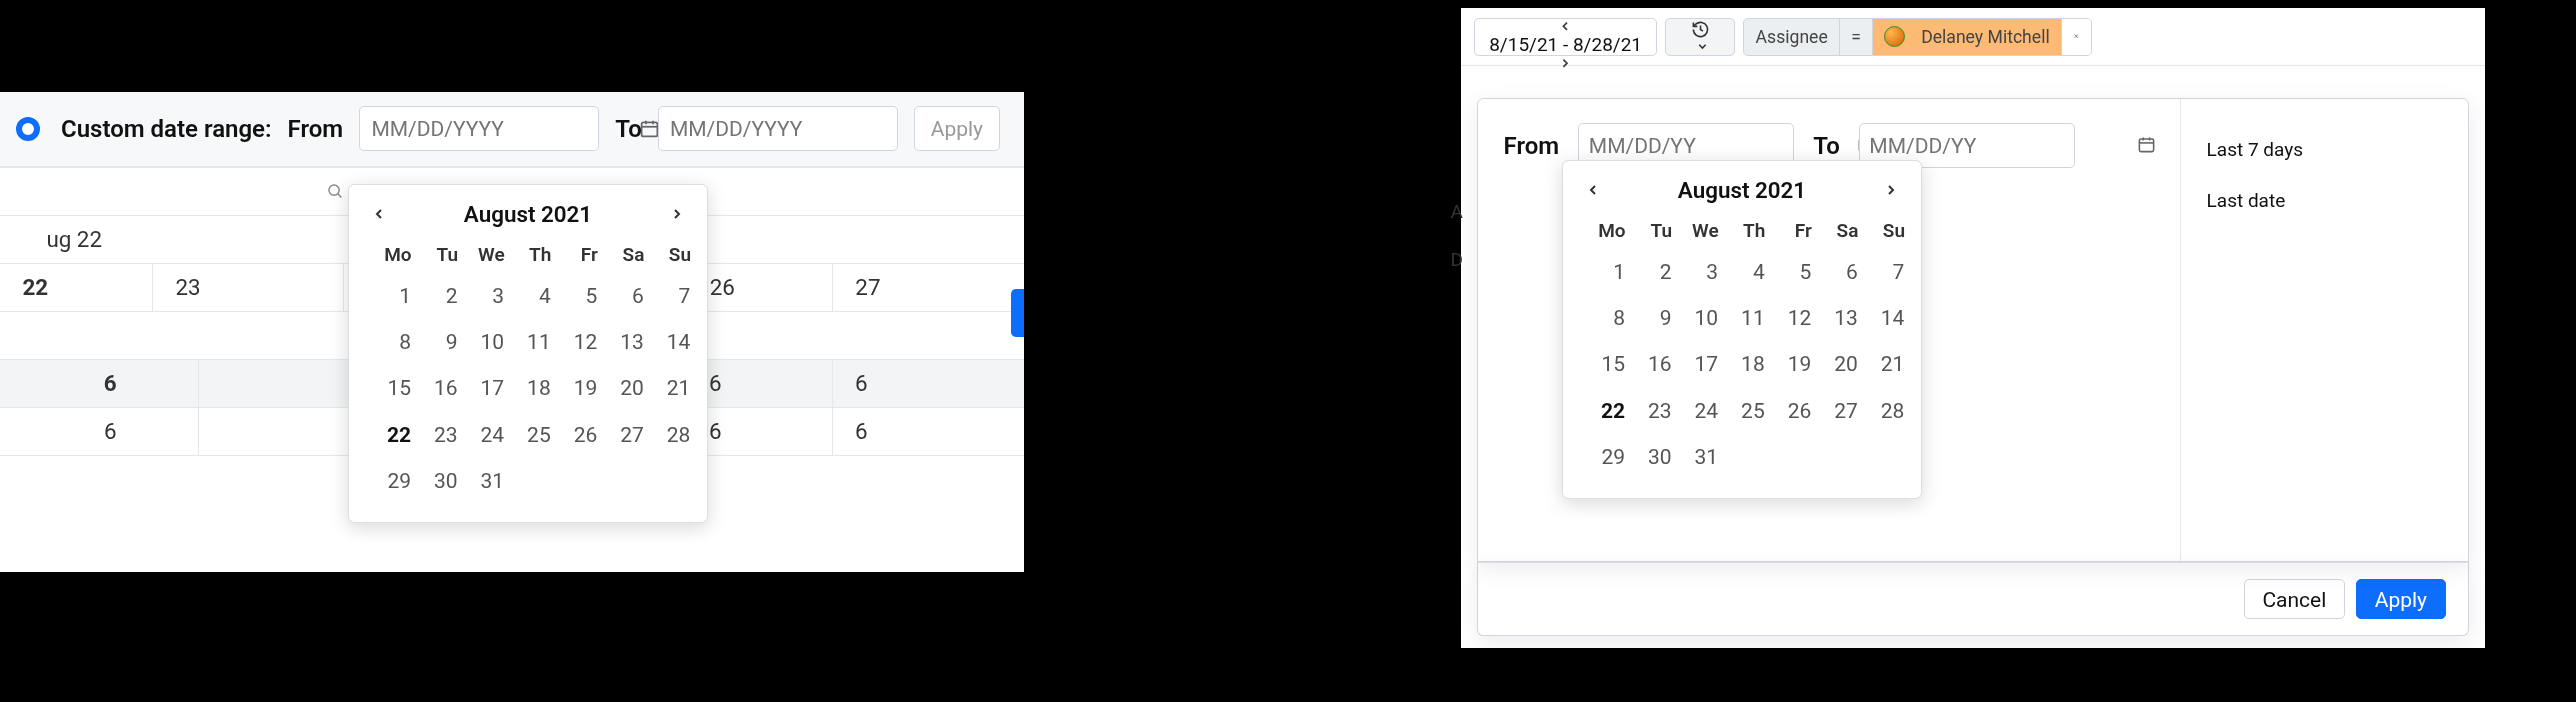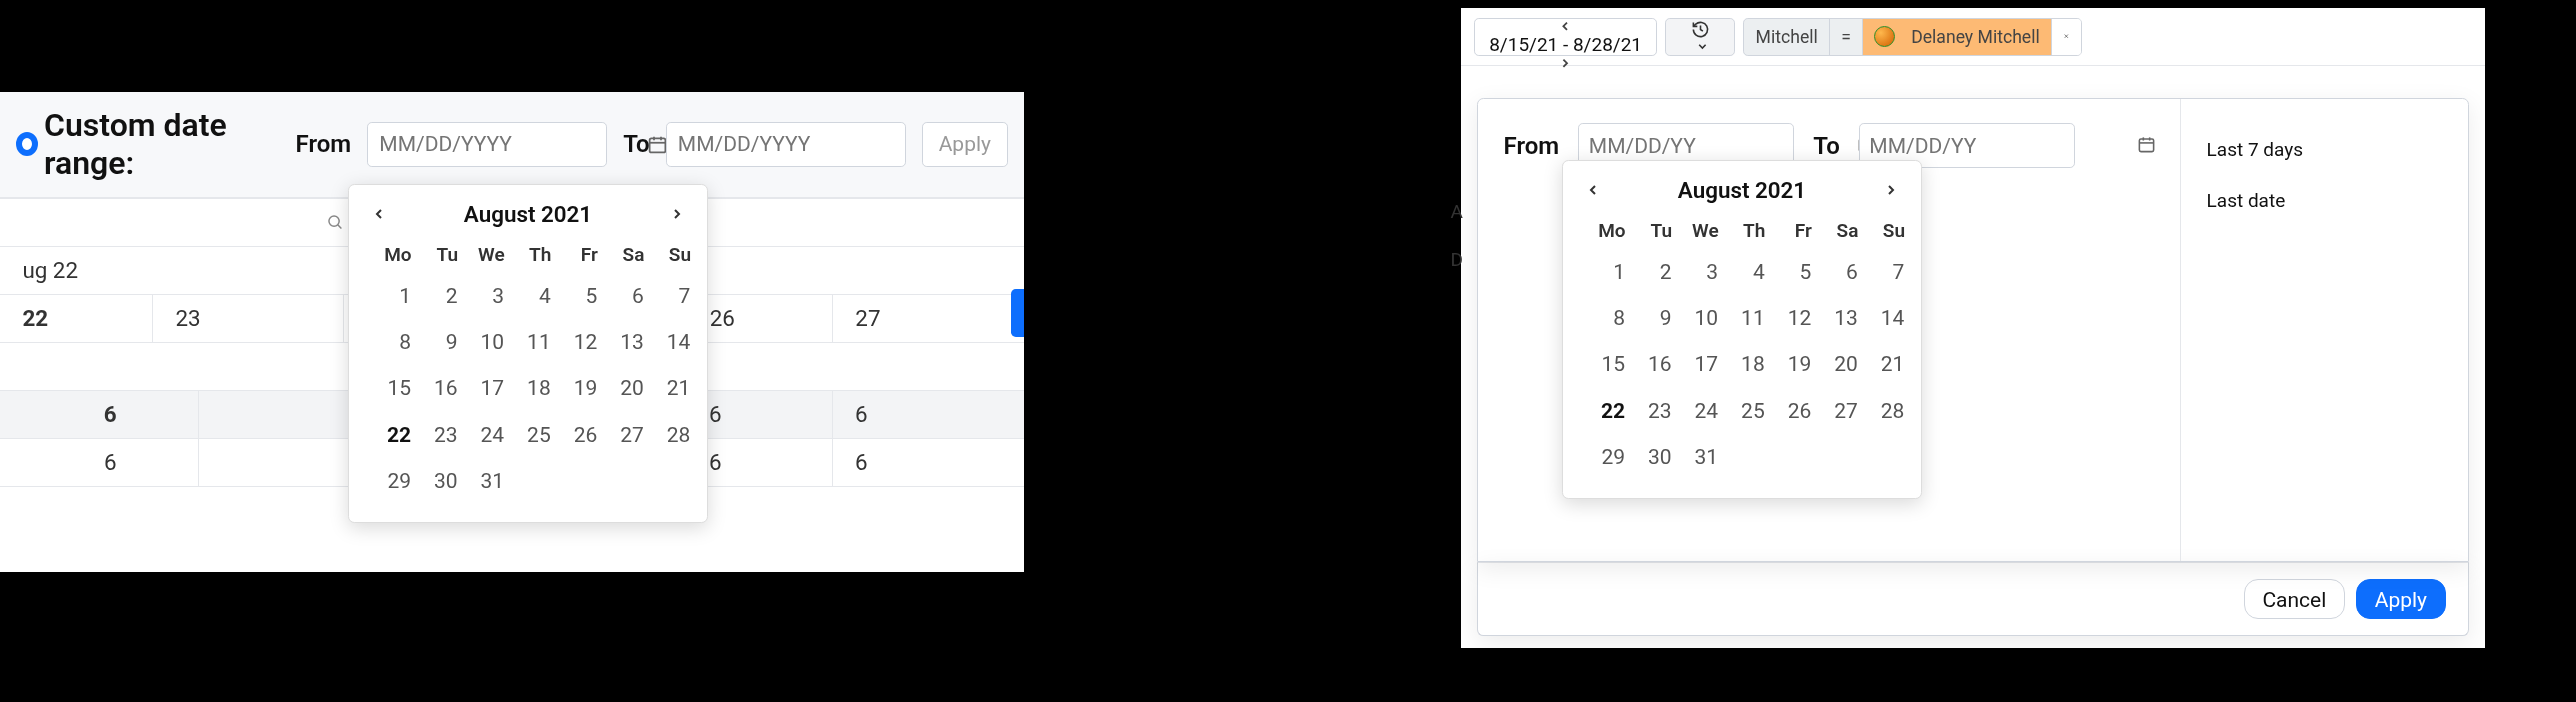--- a/index.html
+++ b/index.html
@@ -20,23 +20,23 @@
       align-items: center;
       gap: 16px;
       padding: 14.4px 16px;
       background: #f7f8fa;
       border-bottom: 0.8px solid #e5e7eb;
     }
     
     .radio-label {
       display: flex;
       align-items: center;
-      gap: 6px;
+      gap: 21px;
       font-weight: 600;
-      font-size: 32px;
+      font-size: 24px;
       color: #111;
     }
     
     .radio-dot {
       width: 24px;
       height: 24px;
       border-radius: 50%;
       border: 6.4px solid #0d6efd;
       background: #fff;
     }
@@ -348,21 +348,21 @@
       margin: 0 16px;
       border-radius: 0 0 6.4px 6.4px;
       box-shadow: 0 6.4px 24px rgba(0,0,0,0.08);
       background: #fff;
     }
     
     .btn {
       font-size: 21px;
       padding: 8px 17.6px;
       height: 40px;
-      border-radius: 14px;
+      border-radius: 5px;
       cursor: pointer;
     }
     
     .btn-secondary {
       background: #fff;
       border: 0.8px solid #d0d5dd;
       color: #111;
     }
     
     .btn-primary {
@@ -421,21 +421,21 @@
   <div class="left-grid">
     <div class="left-grid-row">
       <div class="left-grid-cell" style="border-right:none;width:100%;">
         <svg viewBox="0 0 24 24" width="17.6" height="17.6" fill="none" stroke="#888" stroke-width="2" style="margin-left:304px;">
             <circle cx="11" cy="11" r="7"></circle>
             <line x1="21" y1="21" x2="16" y2="16"></line>
           </svg>
       </div>
     </div>
     <div class="left-grid-row">
-      <div class="left-grid-cell" style="width:320px;border-right:none;">ug 22</div>
+      <div class="left-grid-cell" style="width:320px;border-right:none;margin-left:24px;">ug 22</div>
     </div>
     <div class="left-grid-row">
       <div class="left-grid-cell bold" style="width:160px;">22</div>
       <div class="left-grid-cell" style="width:200px;">23</div>
       <div class="left-grid-cell" style="width:360px;border-right:0.8px solid #e5e7eb;"></div>
       <div class="left-grid-cell" style="width:152px;">26</div>
       <div class="left-grid-cell" style="border-right:none;">27</div>
     </div>
     <div class="left-grid-row" style="height:48px;">
       <div class="left-grid-cell" style="width:1024px;border-right:none;"></div>
@@ -536,21 +536,21 @@
       <svg viewBox="0 0 24 24" width="19" height="19" fill="none" stroke="#333" stroke-width="2">
           <path d="M3 12a9 9 0 1 0 3-6.7L3 8"></path>
           <polyline points="3 3 3 8 8 8"></polyline>
           <polyline points="12 7 12 12 15 14"></polyline>
         </svg>
       <svg viewBox="0 0 24 24" width="12.8" height="12.8" fill="none" stroke="#333" stroke-width="3" style="margin-left:4.8px;">
           <polyline points="6 9 12 15 18 9"></polyline>
         </svg>
     </div>
     <div class="filter-chip">
-      <span class="chip-part">Mitchell</span>
+      <span class="chip-part">Assignee</span>
       <span class="chip-part">=</span>
       <span class="chip-part chip-value">
         <span class="avatar"></span>
         <span>Delaney Mitchell</span>
       </span>
       <span class="chip-part chip-close">
         <svg viewBox="0 0 24 24" width="14.4" height="14.4" fill="none" stroke="currentColor" stroke-width="2.5">
             <line x1="18" y1="6" x2="6" y2="18"></line>
             <line x1="6" y1="6" x2="18" y2="18"></line>
           </svg>

